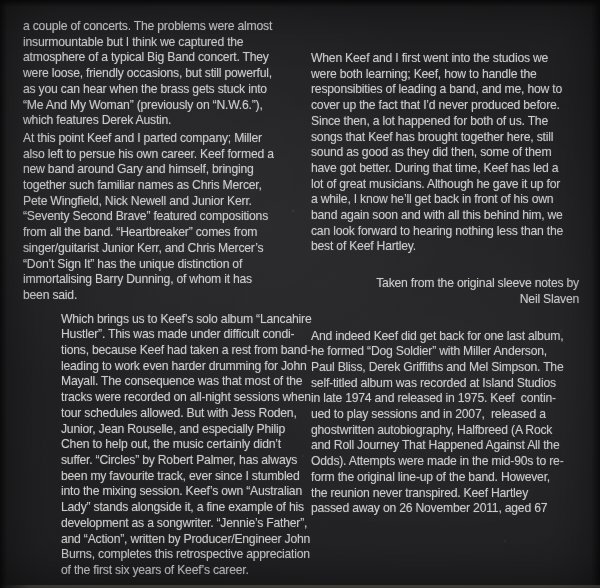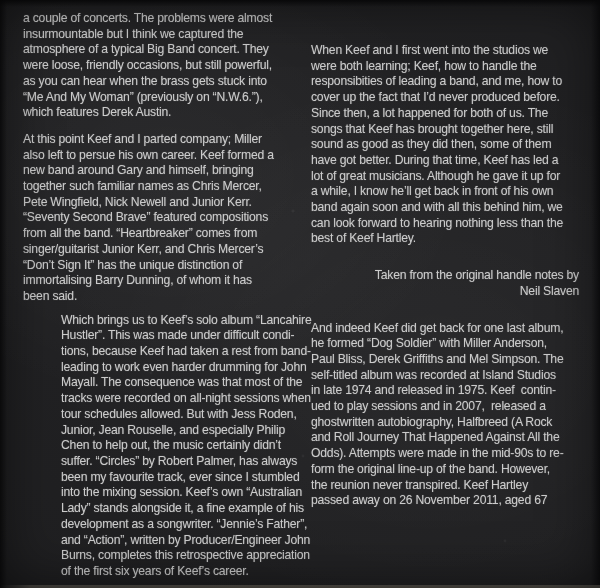--- a/index.html
+++ b/index.html
@@ -22,34 +22,34 @@
   .page::after {
     content: "";
     position: absolute;
     inset: 0;
     box-shadow: inset 0 0 55px rgba(0,0,0,0.55);
     pointer-events: none;
   }
   .col {
     position: absolute;
     top: 0;
-    padding-top: 11px;
+    padding-top: 19px;
   }
   .col-left  { left: 23px;  width: 266px; }
   .col-right { left: 311px; width: 278px; margin-top: 32px; }
   .para {
     margin: 0;
     white-space: pre;
     font-size: 12.2px;
     line-height: 15.7px;
     letter-spacing: -0.22px;
     color: #cbcbcb;
     text-shadow: 0 0 1.2px rgba(225,225,225,0.35);
   }
-  .gap-sm { margin-top: 11px; }
+  .gap-sm { margin-top: 2px; }
   .gap-xs { margin-top: 8px; margin-left: 38px; }
   .gap-lg { margin-top: 21px; }
   .credit {
     text-align: right;
     padding-right: 10px;
   }
   .edge-top {
     position: absolute; top: 0; left: 0; right: 0; height: 7px;
     background: linear-gradient(#0c0c0d, rgba(12,12,13,0));
   }
@@ -137,21 +137,21 @@
 cover up the fact that I’d never produced before.
 Since then, a lot happened for both of us. The
 songs that Keef has brought together here, still
 sound as good as they did then, some of them
 have got better. During that time, Keef has led a
 lot of great musicians. Although he gave it up for
 a while, I know he’ll get back in front of his own
 band again soon and with all this behind him, we
 can look forward to hearing nothing less than the
 best of Keef Hartley.</p>
-    <p class="para credit gap-lg">Taken from the original handle notes by
+    <p class="para credit gap-lg">Taken from the original sleeve notes by
 Neil Slaven</p>
     <p class="para gap-lg">And indeed Keef did get back for one last album,
 he formed “Dog Soldier” with Miller Anderson,
 Paul Bliss, Derek Griffiths and Mel Simpson. The
 self-titled album was recorded at Island Studios
 in late 1974 and released in 1975. Keef  contin-
 ued to play sessions and in 2007,  released a
 ghostwritten autobiography, Halfbreed (A Rock
 and Roll Journey That Happened Against All the
 Odds). Attempts were made in the mid-90s to re-

